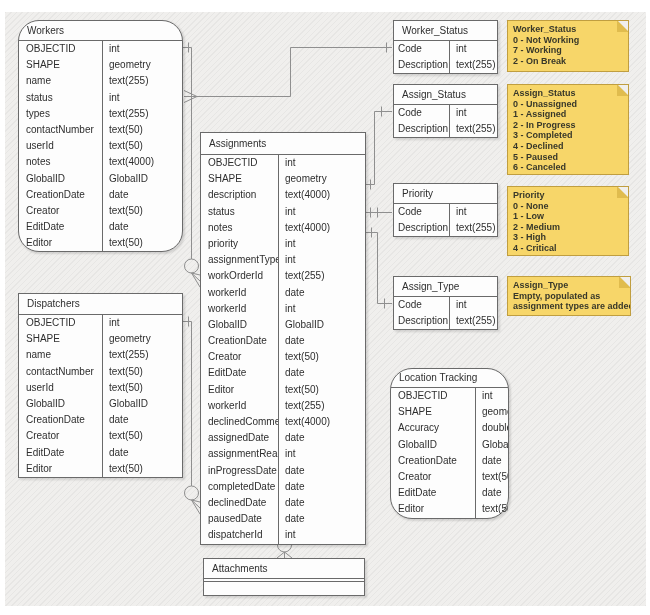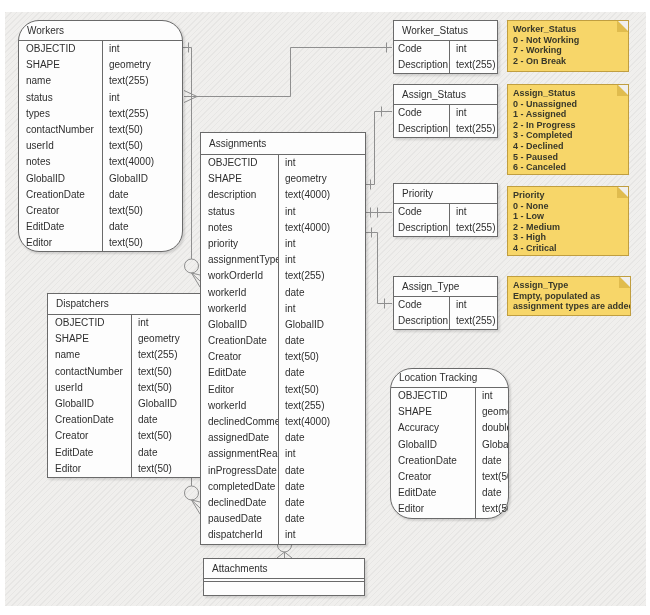--- a/index.html
+++ b/index.html
@@ -31,21 +31,21 @@
   }
   .row{display:flex;height:var(--rh);line-height:var(--rh);}
   .c1{
     width:var(--c1);box-sizing:border-box;border-right:1px solid #6a6a6a;
     padding-left:var(--p1,7px);white-space:nowrap;overflow:hidden;
   }
   .c2{flex:1;padding-left:6px;white-space:nowrap;overflow:hidden;}
   .row.empty{border-top:1px solid #6a6a6a;margin-top:2px;height:13px;}
 
   #t-workers     {left:18px; top:20px;  width:165px;border-radius:21px;--c1:84px;--rh:16.2px;--hh:19px;}
-  #t-dispatchers {left:18px; top:293px; width:165px;margin-left:29px;--c1:84px;--rh:16.2px;--hh:20px;}
+  #t-dispatchers {left:18px; top:293px; width:165px;--c1:84px;--rh:16.2px;--hh:20px;}
   #t-assignments {left:200px;top:106px; width:166px;margin-top:26px;--c1:78px;--rh:16.2px;--hh:21px;}
   #t-worker-status{left:393px;top:20px; width:105px;--c1:56px;--rh:16px;--hh:19px;--p1:4px;}
   #t-assign-status{left:393px;top:84px; width:105px;--c1:56px;--rh:16px;--hh:19px;--p1:4px;}
   #t-priority    {left:393px;top:183px; width:105px;--c1:56px;--rh:16px;--hh:19px;--p1:4px;}
   #t-assign-type {left:393px;top:276px; width:105px;--c1:56px;--rh:16px;--hh:19px;--p1:4px;}
   #t-location    {left:390px;top:368px; width:119px;border-radius:22px;--c1:85px;--rh:16.2px;--hh:18px;}
   #t-attachments {left:203px;top:558px; width:162px;--rh:16px;--hh:19px;}
 
   
   .note{

